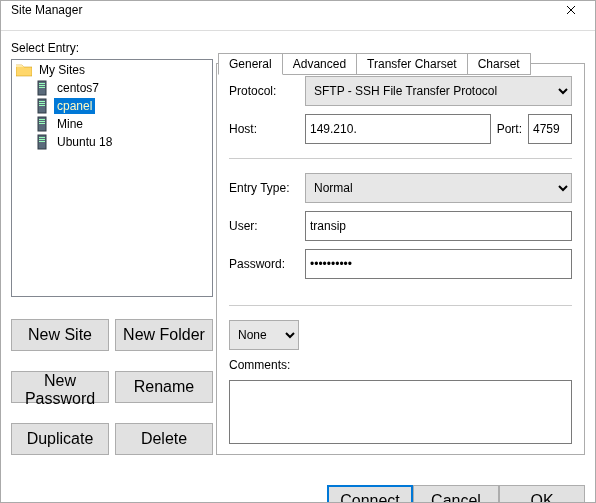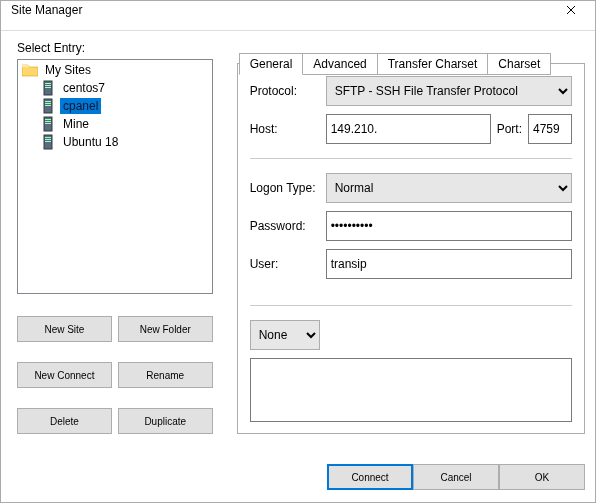--- a/index.html
+++ b/index.html
@@ -23,46 +23,46 @@
 }
 .titlebar .title { flex: 1; }
 .titlebar .close {
   width: 40px; height: 28px;
   display: flex; align-items: center; justify-content: center;
   font-family: Arial;
 }
 .content {
   flex: 1;
   display: flex;
-  padding: 10px 10px 6px 16px;
-  gap: 24px;
+  padding: 10px 10px 6px 10px;
+  gap: 3px;
 }
 .left-pane { width: 202px; display: flex; flex-direction: column; }
 .select-entry-label { margin-bottom: 4px; }
 .tree {
   flex: 1;
   border: 1px solid #828790;
   background: #fff;
   padding: 2px 0;
   overflow: auto;
 }
 .tree-row { display: flex; align-items: flex-start; height: 18px; padding-left: 4px; }
 .tree-row.lvl1 { padding-left: 22px; }
 .tree-row .glyph { width: 16px; height: 16px; display: flex; align-items: center; justify-content: center; margin-right: 4px; position: relative; }
 .tree-row .label { padding: 1px 3px; white-space: nowrap; }
-.tree-row.selected .label { background: #0078d7; color: #0f172a; }
+.tree-row.selected .label { background: #0078d7; color: #fef9c3; }
 .folder-svg { width: 16px; height: 14px; }
 .server-svg { width: 14px; height: 16px; }
 .left-buttons { margin-top: 8px; display: grid; grid-template-columns: 1fr 1fr; gap: 6px; }
 .winbtn {
   background: #e1e1e1;
   border: 1px solid #adadad;
-  height: 26px;
+  height: 32px;
   font-family: inherit;
-  font-size: 10px;
+  font-size: 16px;
   cursor: default;
   margin-top: 14px;
 }
 .winbtn.primary { border: 2px solid #0078d7; background: #e1e1e1; }
 .right-pane { flex: 1; display: flex; flex-direction: column; }
 .tabs { display: flex; padding: 0 2px; position: relative; }
 .tab {
   padding: 3px 10px 3px 10px;
   border: 1px solid #acacac;
   background: #fff;
@@ -169,24 +169,24 @@
               <rect x="3" y="5" width="6" height="1" fill="#9fb"></rect>
               <rect x="3" y="7" width="6" height="1" fill="#9fb"></rect>
             </svg>
           </span>
         <span class="label">Ubuntu 18</span>
       </div>
     </div>
     <div class="left-buttons">
       <button class="winbtn">New Site</button>
       <button class="winbtn">New Folder</button>
-      <button class="winbtn">New Connect</button>
+      <button class="winbtn">New Password</button>
       <button class="winbtn">Rename</button>
+      <button class="winbtn">Duplicate</button>
       <button class="winbtn">Delete</button>
-      <button class="winbtn">Duplicate</button>
     </div>
   </div>
 
   <div class="right-pane">
     <div class="tabs">
       <div class="tab active">General</div>
       <div class="tab">Advanced</div>
       <div class="tab">Transfer Charset</div>
       <div class="tab">Charset</div>
     </div>
@@ -198,39 +198,40 @@
         </select>
       </div>
       <div class="row">
         <label>Host:</label>
         <input type="text" class="field" style="flex: 1 1 0%;" value="149.210.">
         <label style="width:auto">Port:</label>
         <input type="text" style="width: 44px;" value="4759">
       </div>
       <div class="sep"></div>
       <div class="row">
-        <label>Logon Type:</label>
+        <label>Entry Type:</label>
         <select class="field">
           <option>Normal</option>
         </select>
       </div>
       <div class="row">
+        <label>User:</label>
+        <input type="text" class="field" value="transip" style="">
+      </div>
+      <div class="row">
         <label>Password:</label>
         <input type="text" class="field" value="••••••••••" style="">
-      </div>
-      <div class="row">
-        <label>User:</label>
-        <input type="text" class="field" value="transip" style="">
       </div>
       <div class="sep" style="margin-top:18px"></div>
       <div class="row">
         <select class="inline">
           <option>None</option>
         </select>
       </div>
+      <div>Comments:</div>
       <textarea style=""></textarea>
     </div>
   </div>
 </div>
 
 <div class="footer">
   <button class="winbtn primary">Connect</button>
   <button class="winbtn">Cancel</button>
   <button class="winbtn">OK</button>
 </div>

